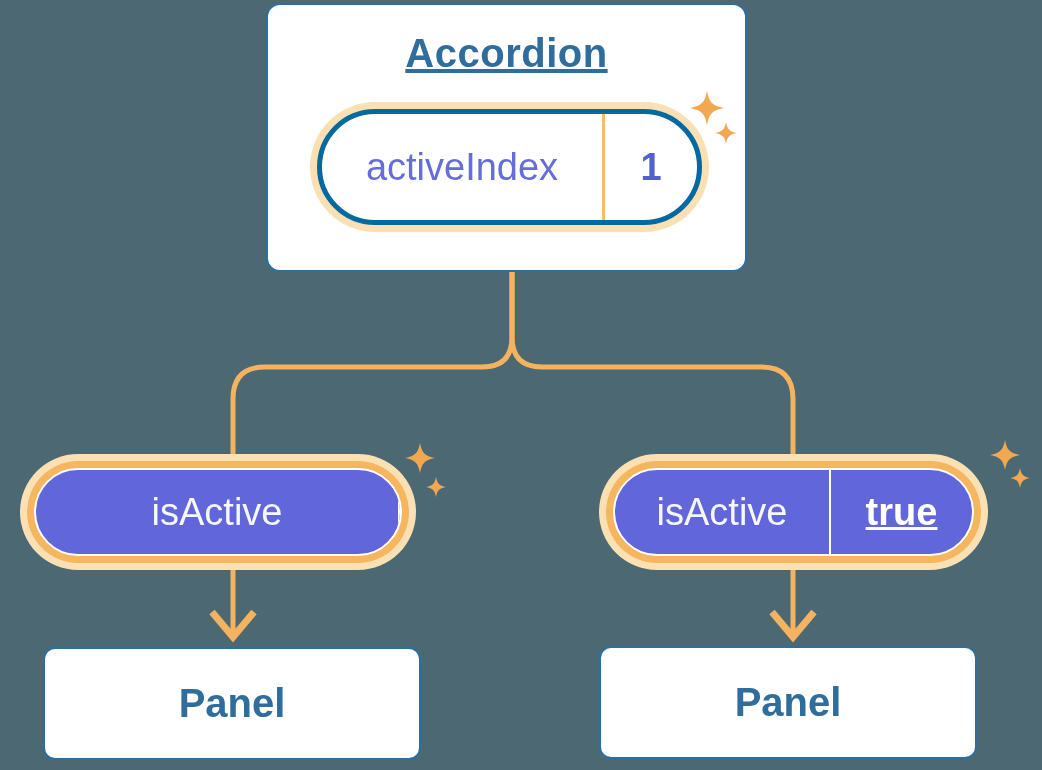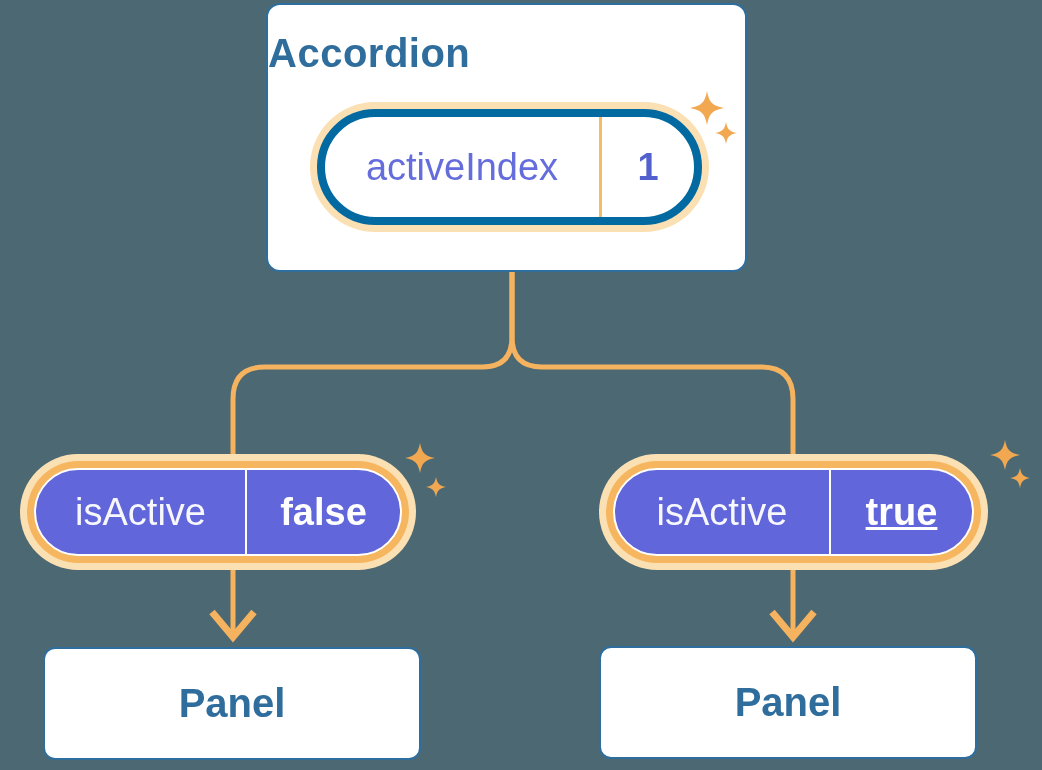--- a/index.html
+++ b/index.html
@@ -19,33 +19,35 @@
     background:#ffffff;
     border:2px solid #2E6E9E;
     box-sizing:border-box;
     z-index:1;
   }
   .accordion-node {
     left:266px; top:3px; width:481px; height:269px;
     border-radius:14px;
   }
   .node-title {
+    text-align:center;
     margin-top:26px;
     font-size:40px;
     font-weight:600;
     letter-spacing:0.5px;
     color:#2F6D9D;
+    text-decoration:underline;
   }
 
   
   .state-pill {
     position:absolute; left:49px; top:104px;
     width:385px; height:116px;
     background:#ffffff;
-    border:8px solid #0369a1;
+    border:5px solid #0369a1;
     border-radius:999px;
     box-shadow:0 0 0 7px #FBE0B4;
     box-sizing:border-box;
     display:flex; align-items:stretch;
     overflow:hidden;
   }
   .state-pill .cell-label {
     flex:1; display:flex; align-items:center; justify-content:center;
     font-size:38px; color:#656CDB;
   }
@@ -108,21 +110,20 @@
   <div class="state-pill">
     <div class="cell-label">activeIndex</div>
     <div class="vdiv"></div>
     <div class="cell-value">1</div>
   </div>
 </div>
 
 <div class="prop-pill prop-pill-left">
   <div class="cell-label">isActive</div>
   <div class="vdiv"></div>
-  <div class="cell-value">false</div>
 </div>
 
 <div class="prop-pill prop-pill-right">
   <div class="cell-label">isActive</div>
   <div class="vdiv"></div>
   <div class="cell-value">true</div>
 </div>
 
 <div class="node panel-node panel-node-left">Panel</div>
 <div class="node panel-node panel-node-right">Panel</div>

